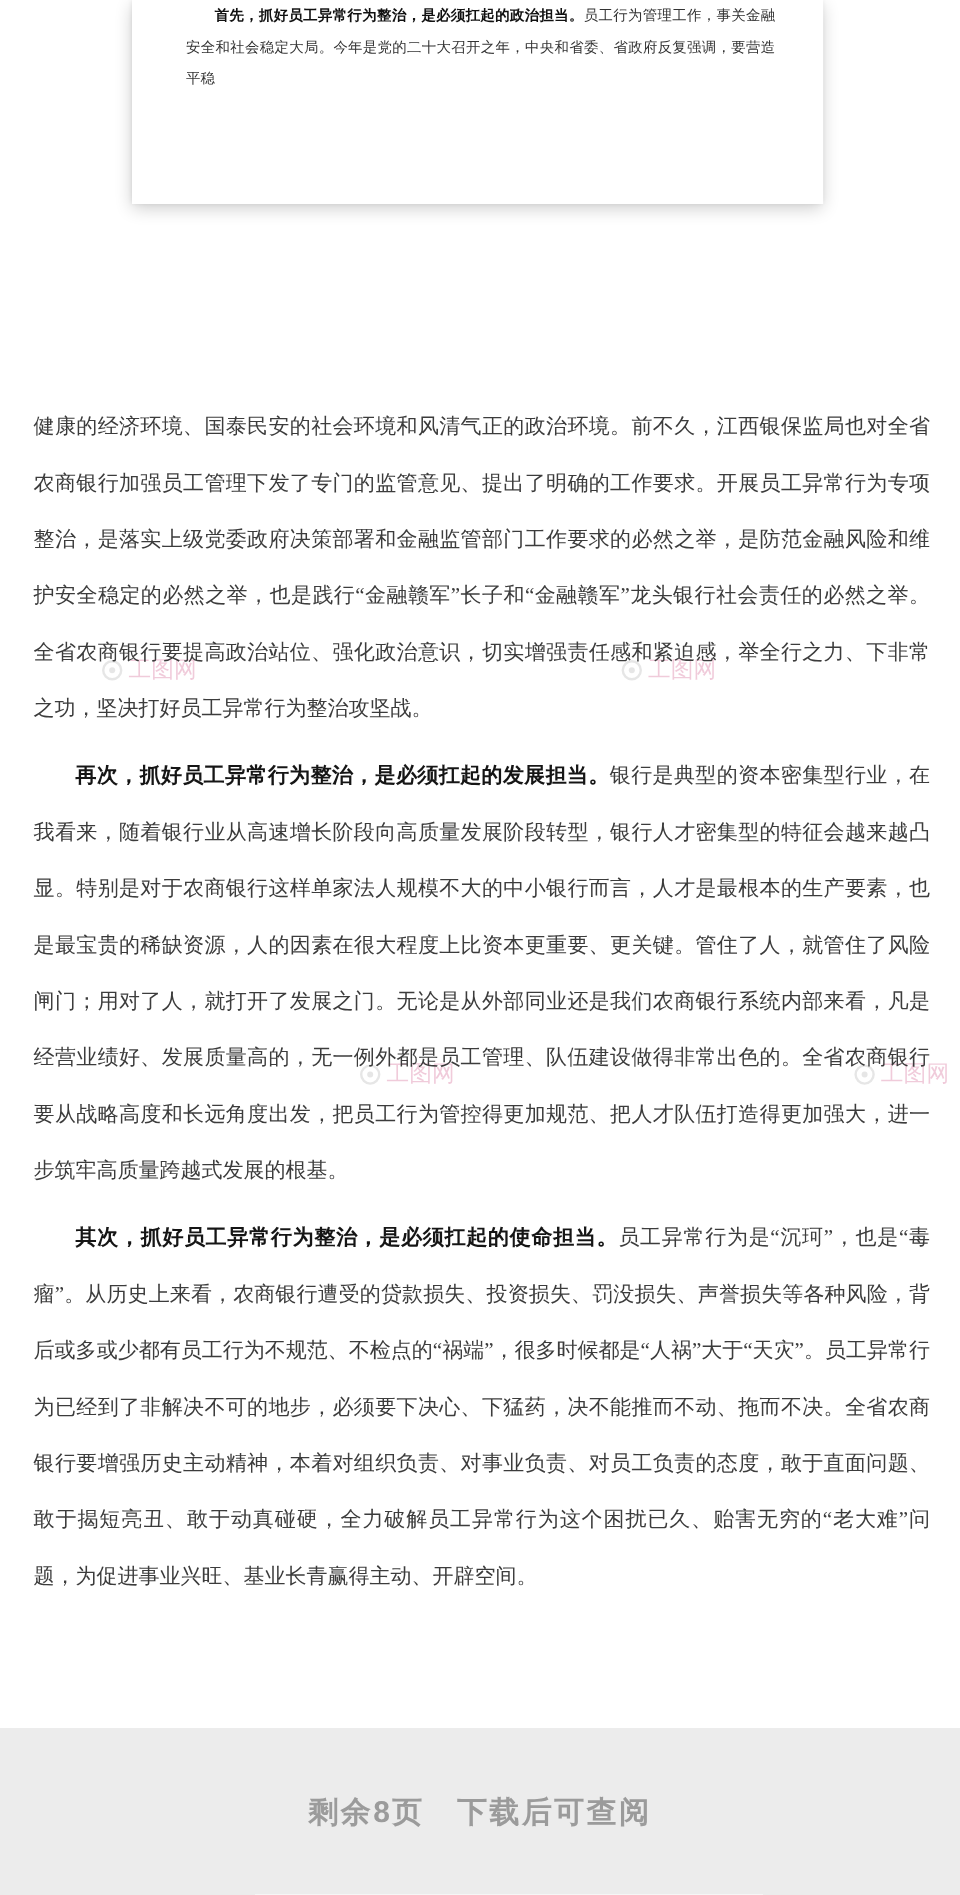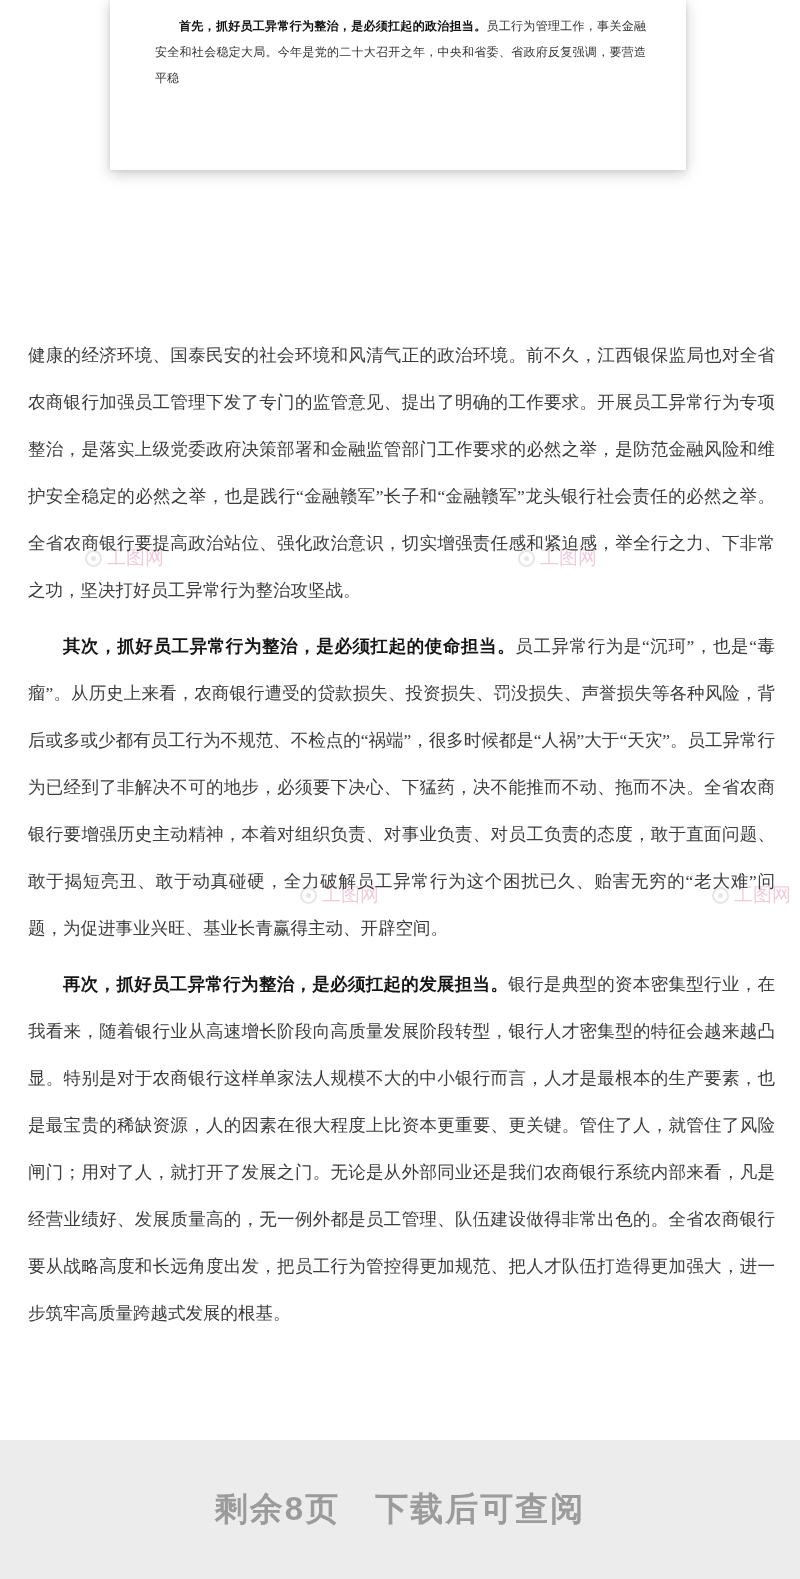--- a/index.html
+++ b/index.html
@@ -17,21 +17,21 @@
   }
   
   .preview-card {
     position: absolute;
     top: 0;
     left: 110px;
     width: 576px;
     height: 170px;
     background: #ffffff;
     box-shadow: 0 4px 14px rgba(0,0,0,0.20), 0 0 4px rgba(0,0,0,0.10);
-    padding: 13px 40px 0 45px;
+    padding: 0 40px 0 45px;
     z-index: 2;
   }
   .preview-text {
     font-size: 12px;
     line-height: 26px;
     color: #333333;
     text-align: justify;
     text-indent: 2em;
   }
   .preview-text b { color: #111111; }
@@ -95,21 +95,21 @@
     height: 139px;
     background: #ececec;
     display: flex;
     align-items: center;
     justify-content: center;
     z-index: 3;
     cursor: pointer;
   }
   .bottom-bar .bar-text {
     font-family: "Liberation Sans", "DejaVu Sans", sans-serif;
-    font-size: 33px;
+    font-size: 25px;
     font-weight: bold;
     color: #9b9b9b;
     letter-spacing: 2px;
   }
 </style>
 </head>
 <body>
 
 <div class="page">
 
@@ -131,23 +131,23 @@
   </div>
   <div class="watermark" style="left:712px; top:882px;">
     <span class="wm-icon"></span>
     <span>工图网</span>
   </div>
 
   <div class="body-text">
 
     <p class="para"><b></b><span>健康的经济环境、国泰民安的社会环境和风清气正的政治环境。前不久，江西银保监局也对全省农商银行加强员工管理下发了专门的监管意见、提出了明确的工作要求。开展员工异常行为专项整治，是落实上级党委政府决策部署和金融监管部门工作要求的必然之举，是防范金融风险和维护安全稳定的必然之举，也是践行“金融赣军”长子和“金融赣军”龙头银行社会责任的必然之举。全省农商银行要提高政治站位、强化政治意识，切实增强责任感和紧迫感，举全行之力、下非常之功，坚决打好员工异常行为整治攻坚战。</span></p>
 
+    <p class="para indent"><b>再次，抓好员工异常行为整治，是必须扛起的发展担当。</b><span>银行是典型的资本密集型行业，在我看来，随着银行业从高速增长阶段向高质量发展阶段转型，银行人才密集型的特征会越来越凸显。特别是对于农商银行这样单家法人规模不大的中小银行而言，人才是最根本的生产要素，也是最宝贵的稀缺资源，人的因素在很大程度上比资本更重要、更关键。管住了人，就管住了风险闸门；用对了人，就打开了发展之门。无论是从外部同业还是我们农商银行系统内部来看，凡是经营业绩好、发展质量高的，无一例外都是员工管理、队伍建设做得非常出色的。全省农商银行要从战略高度和长远角度出发，把员工行为管控得更加规范、把人才队伍打造得更加强大，进一步筑牢高质量跨越式发展的根基。</span></p>
+
     <p class="para indent"><b>其次，抓好员工异常行为整治，是必须扛起的使命担当。</b><span>员工异常行为是“沉珂”，也是“毒瘤”。从历史上来看，农商银行遭受的贷款损失、投资损失、罚没损失、声誉损失等各种风险，背后或多或少都有员工行为不规范、不检点的“祸端”，很多时候都是“人祸”大于“天灾”。员工异常行为已经到了非解决不可的地步，必须要下决心、下猛药，决不能推而不动、拖而不决。全省农商银行要增强历史主动精神，本着对组织负责、对事业负责、对员工负责的态度，敢于直面问题、敢于揭短亮丑、敢于动真碰硬，全力破解员工异常行为这个困扰已久、贻害无穷的“老大难”问题，为促进事业兴旺、基业长青赢得主动、开辟空间。</span></p>
-
-    <p class="para indent"><b>再次，抓好员工异常行为整治，是必须扛起的发展担当。</b><span>银行是典型的资本密集型行业，在我看来，随着银行业从高速增长阶段向高质量发展阶段转型，银行人才密集型的特征会越来越凸显。特别是对于农商银行这样单家法人规模不大的中小银行而言，人才是最根本的生产要素，也是最宝贵的稀缺资源，人的因素在很大程度上比资本更重要、更关键。管住了人，就管住了风险闸门；用对了人，就打开了发展之门。无论是从外部同业还是我们农商银行系统内部来看，凡是经营业绩好、发展质量高的，无一例外都是员工管理、队伍建设做得非常出色的。全省农商银行要从战略高度和长远角度出发，把员工行为管控得更加规范、把人才队伍打造得更加强大，进一步筑牢高质量跨越式发展的根基。</span></p>
 
 
   </div>
 
   <div class="bottom-bar">
     <span class="bar-text">剩余8页　下载后可查阅</span>
   </div>
 
 </div>
 

